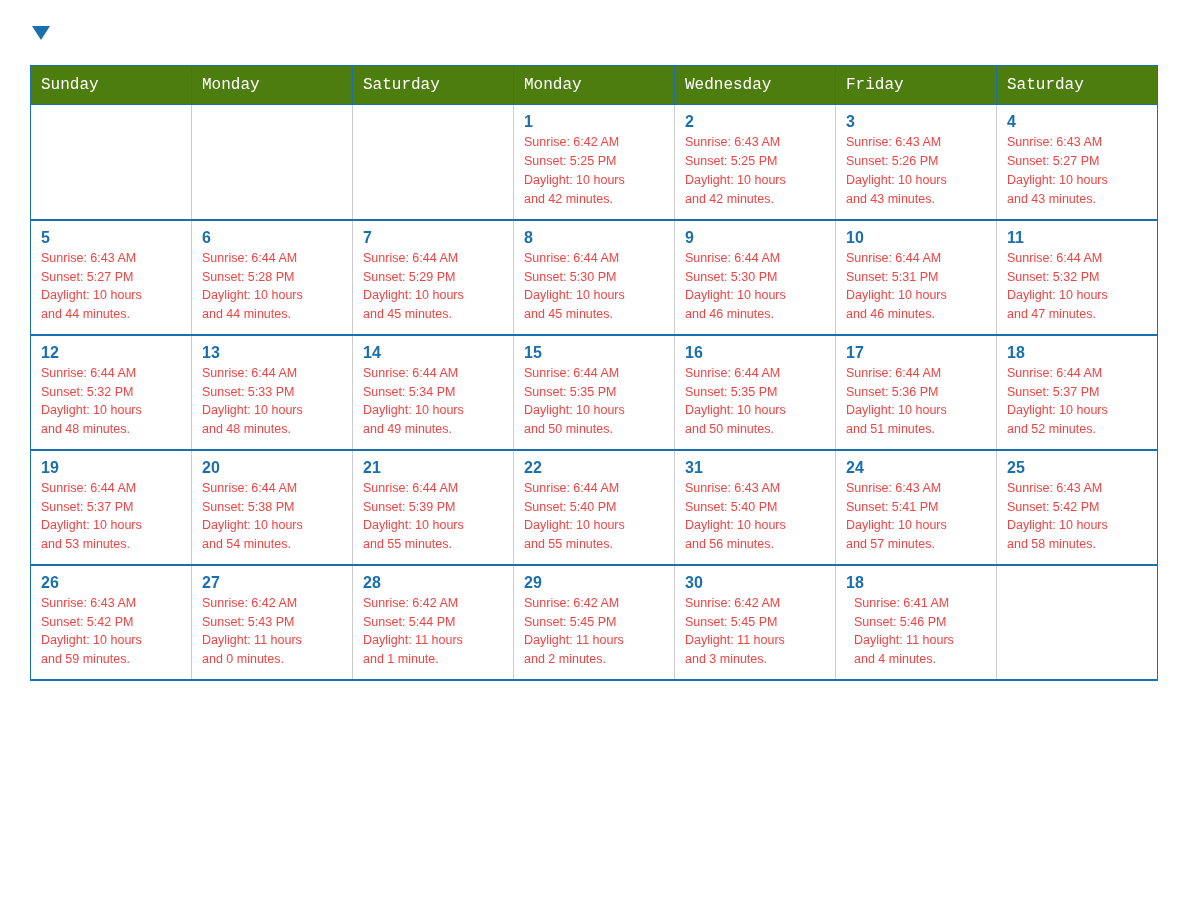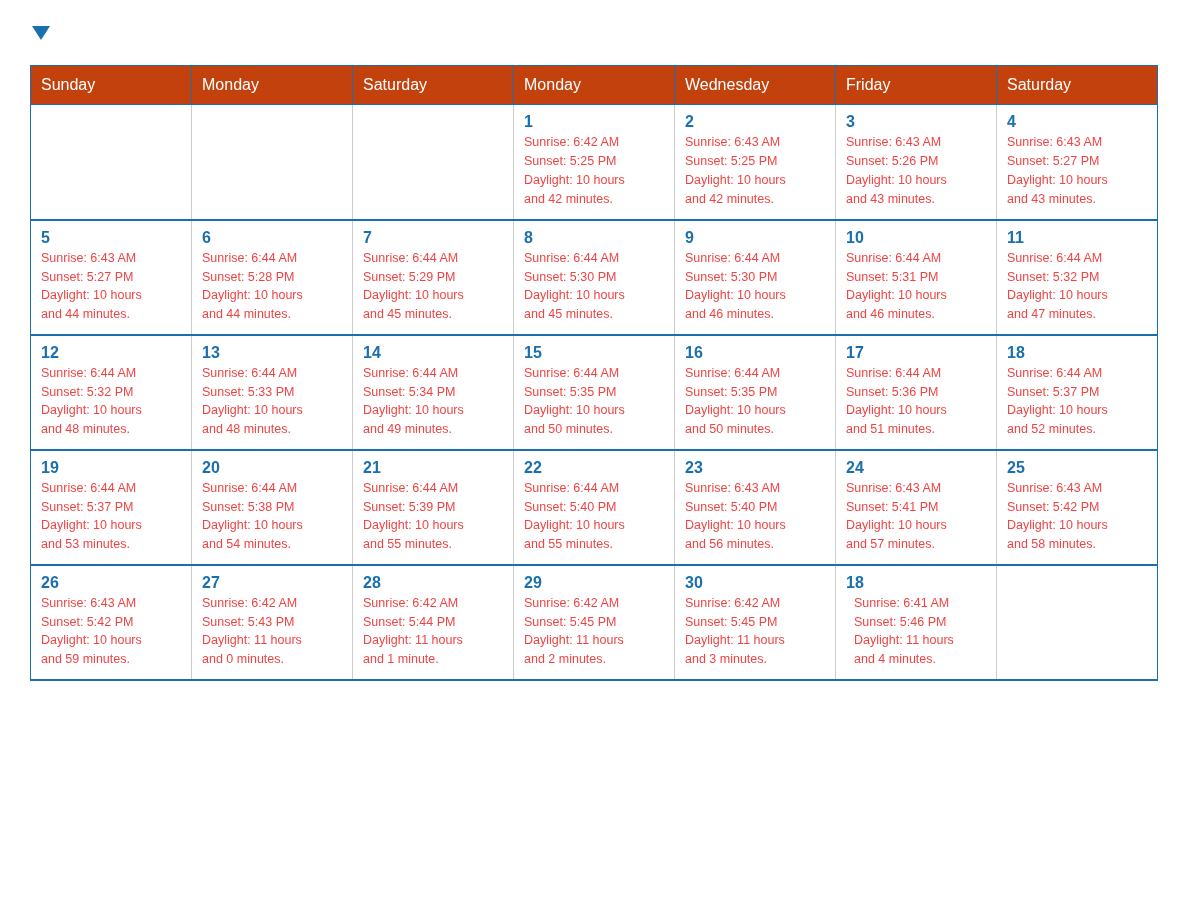--- a/index.html
+++ b/index.html
@@ -34,21 +34,22 @@
       font-size: 22px;
       color: #444;
       margin-top: 4px;
     }
     table {
       width: 100%;
       border-collapse: collapse;
       table-layout: fixed;
     }
     thead tr {
-      background-color: #c2410c;
+      background-color: #4d7c0f;
+      font-family: Liberation Mono, monospace;
     }
     thead th {
       color: #fff;
       font-size: 16px;
       font-weight: normal;
       padding: 10px 10px;
       text-align: left;
       border: 1px solid #1a6faf;
     }
     tbody tr {
@@ -276,21 +277,21 @@
 and 55 minutes.</div>
         </td>
         <td>
           <span class="day-num">22</span>
           <div class="day-info" style="white-space: pre-line;">Sunrise: 6:44 AM
 Sunset: 5:40 PM
 Daylight: 10 hours
 and 55 minutes.</div>
         </td>
         <td>
-          <span class="day-num">23</span>
+          <span class="day-num">31</span>
           <div class="day-info" style="white-space: pre-line;">Sunrise: 6:43 AM
 Sunset: 5:40 PM
 Daylight: 10 hours
 and 56 minutes.</div>
         </td>
         <td>
           <span class="day-num">24</span>
           <div class="day-info" style="white-space: pre-line;">Sunrise: 6:43 AM
 Sunset: 5:41 PM
 Daylight: 10 hours

